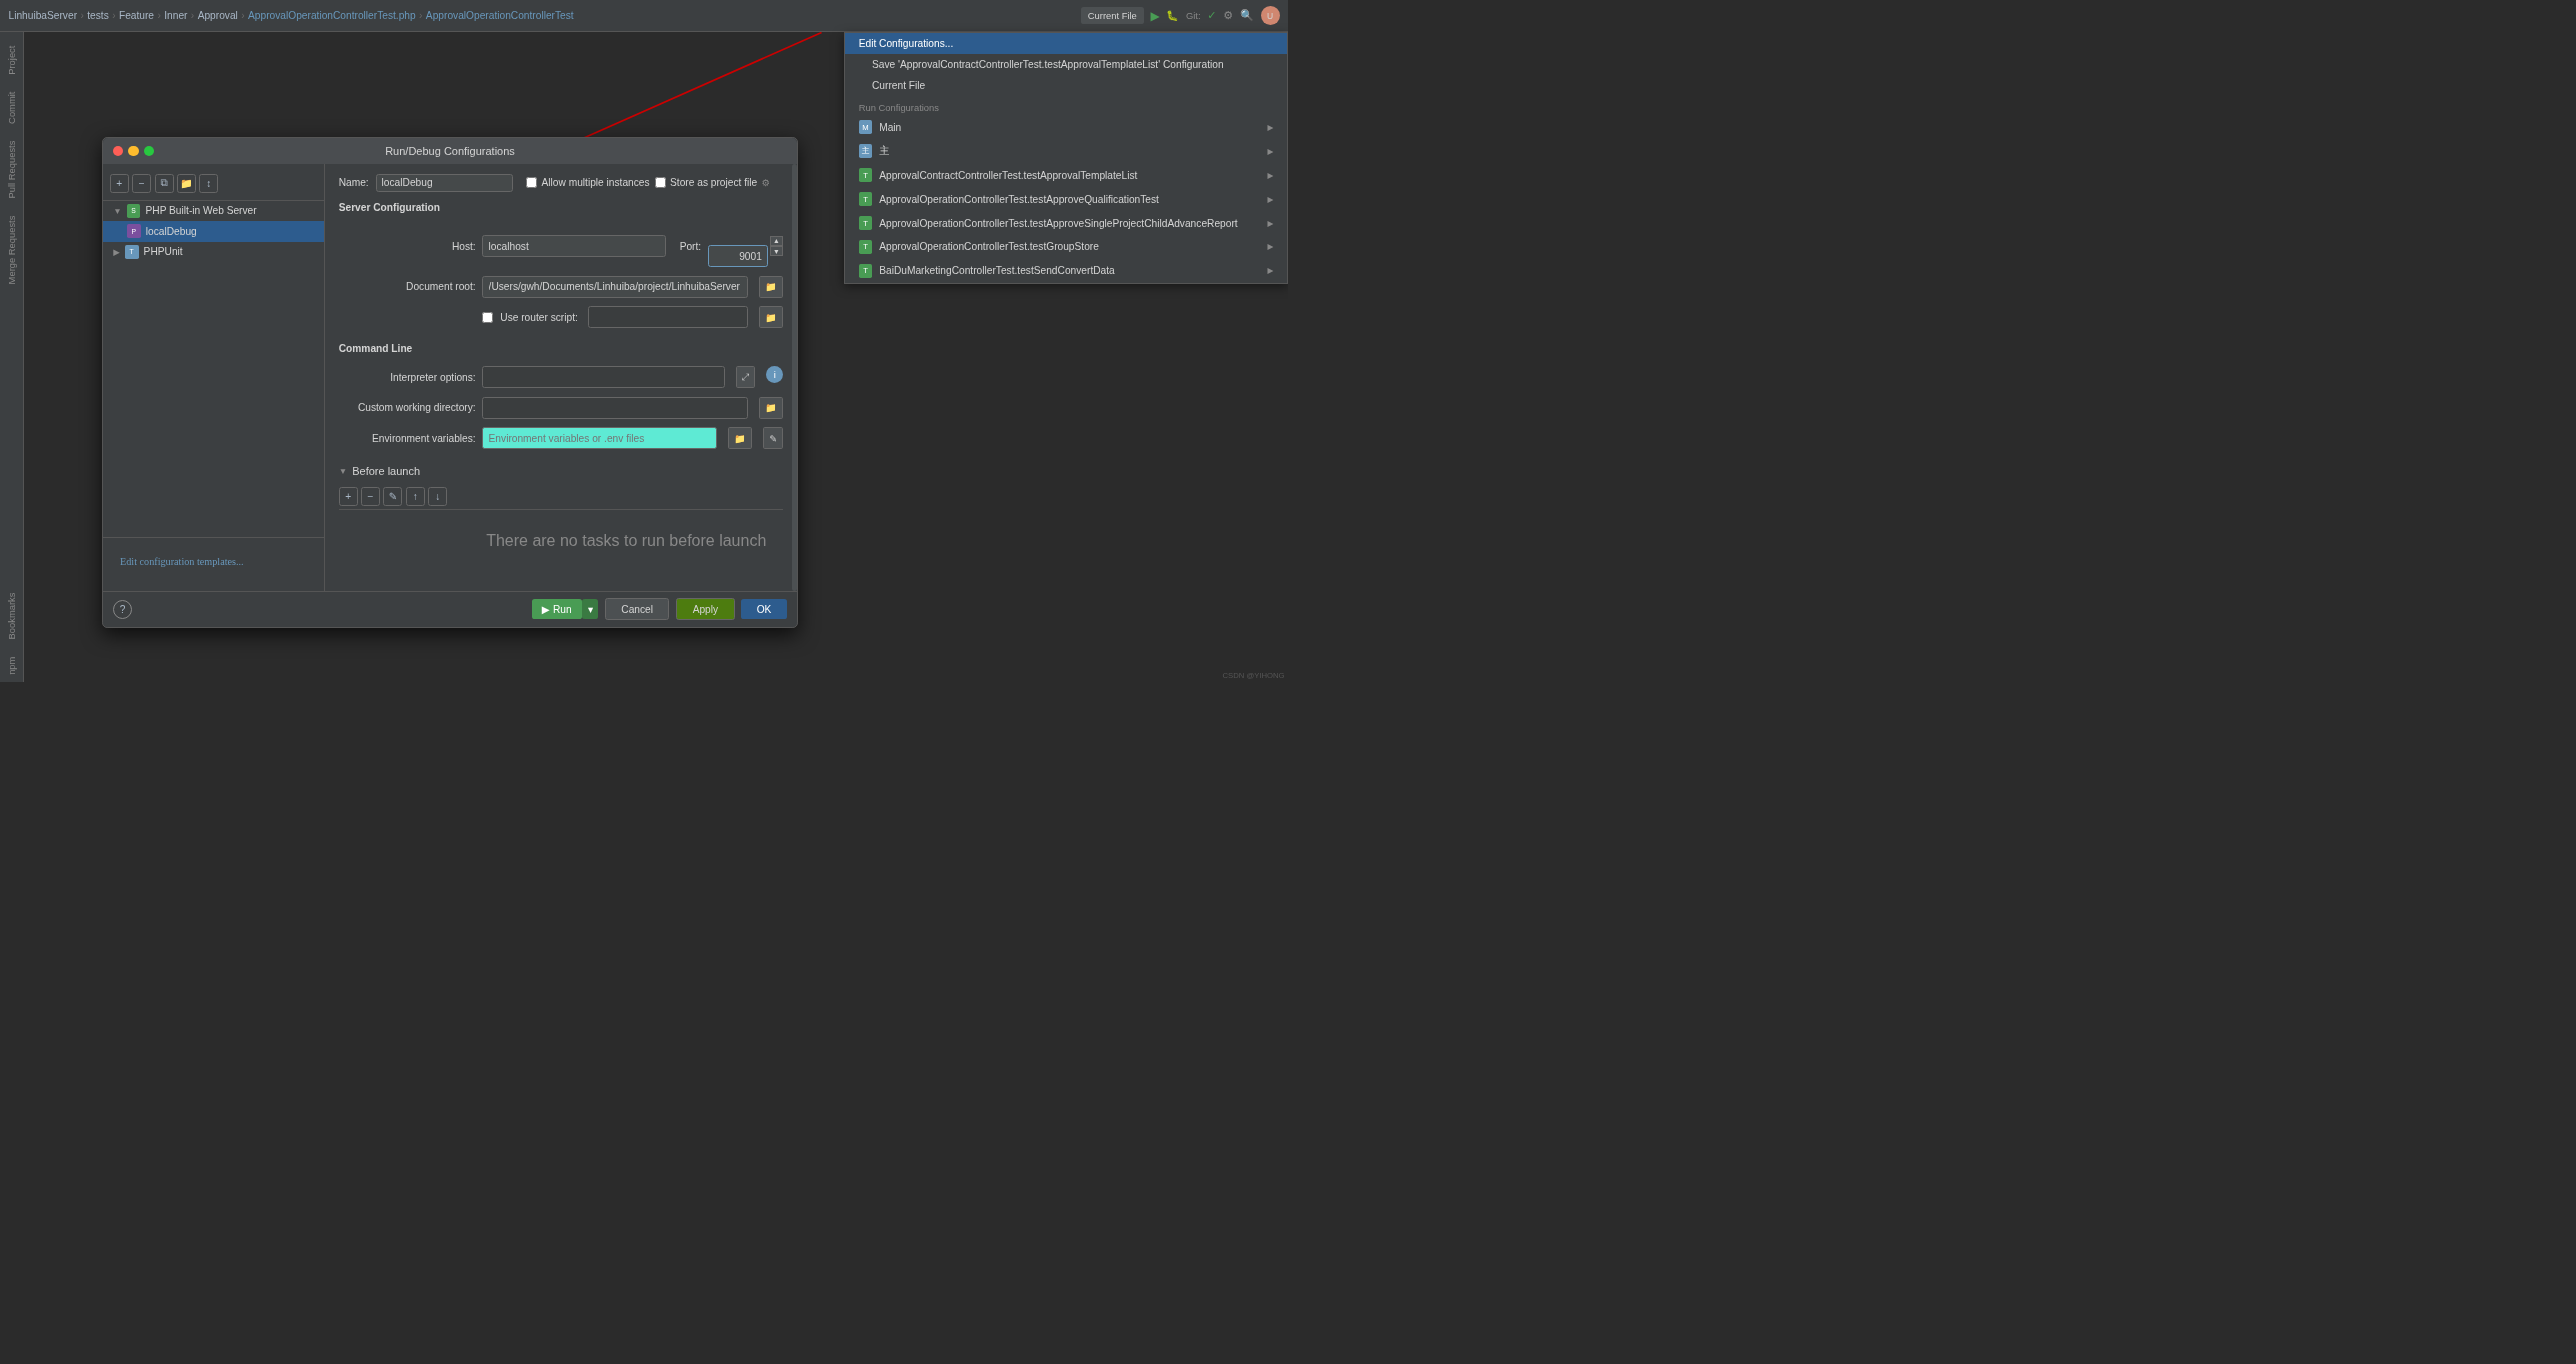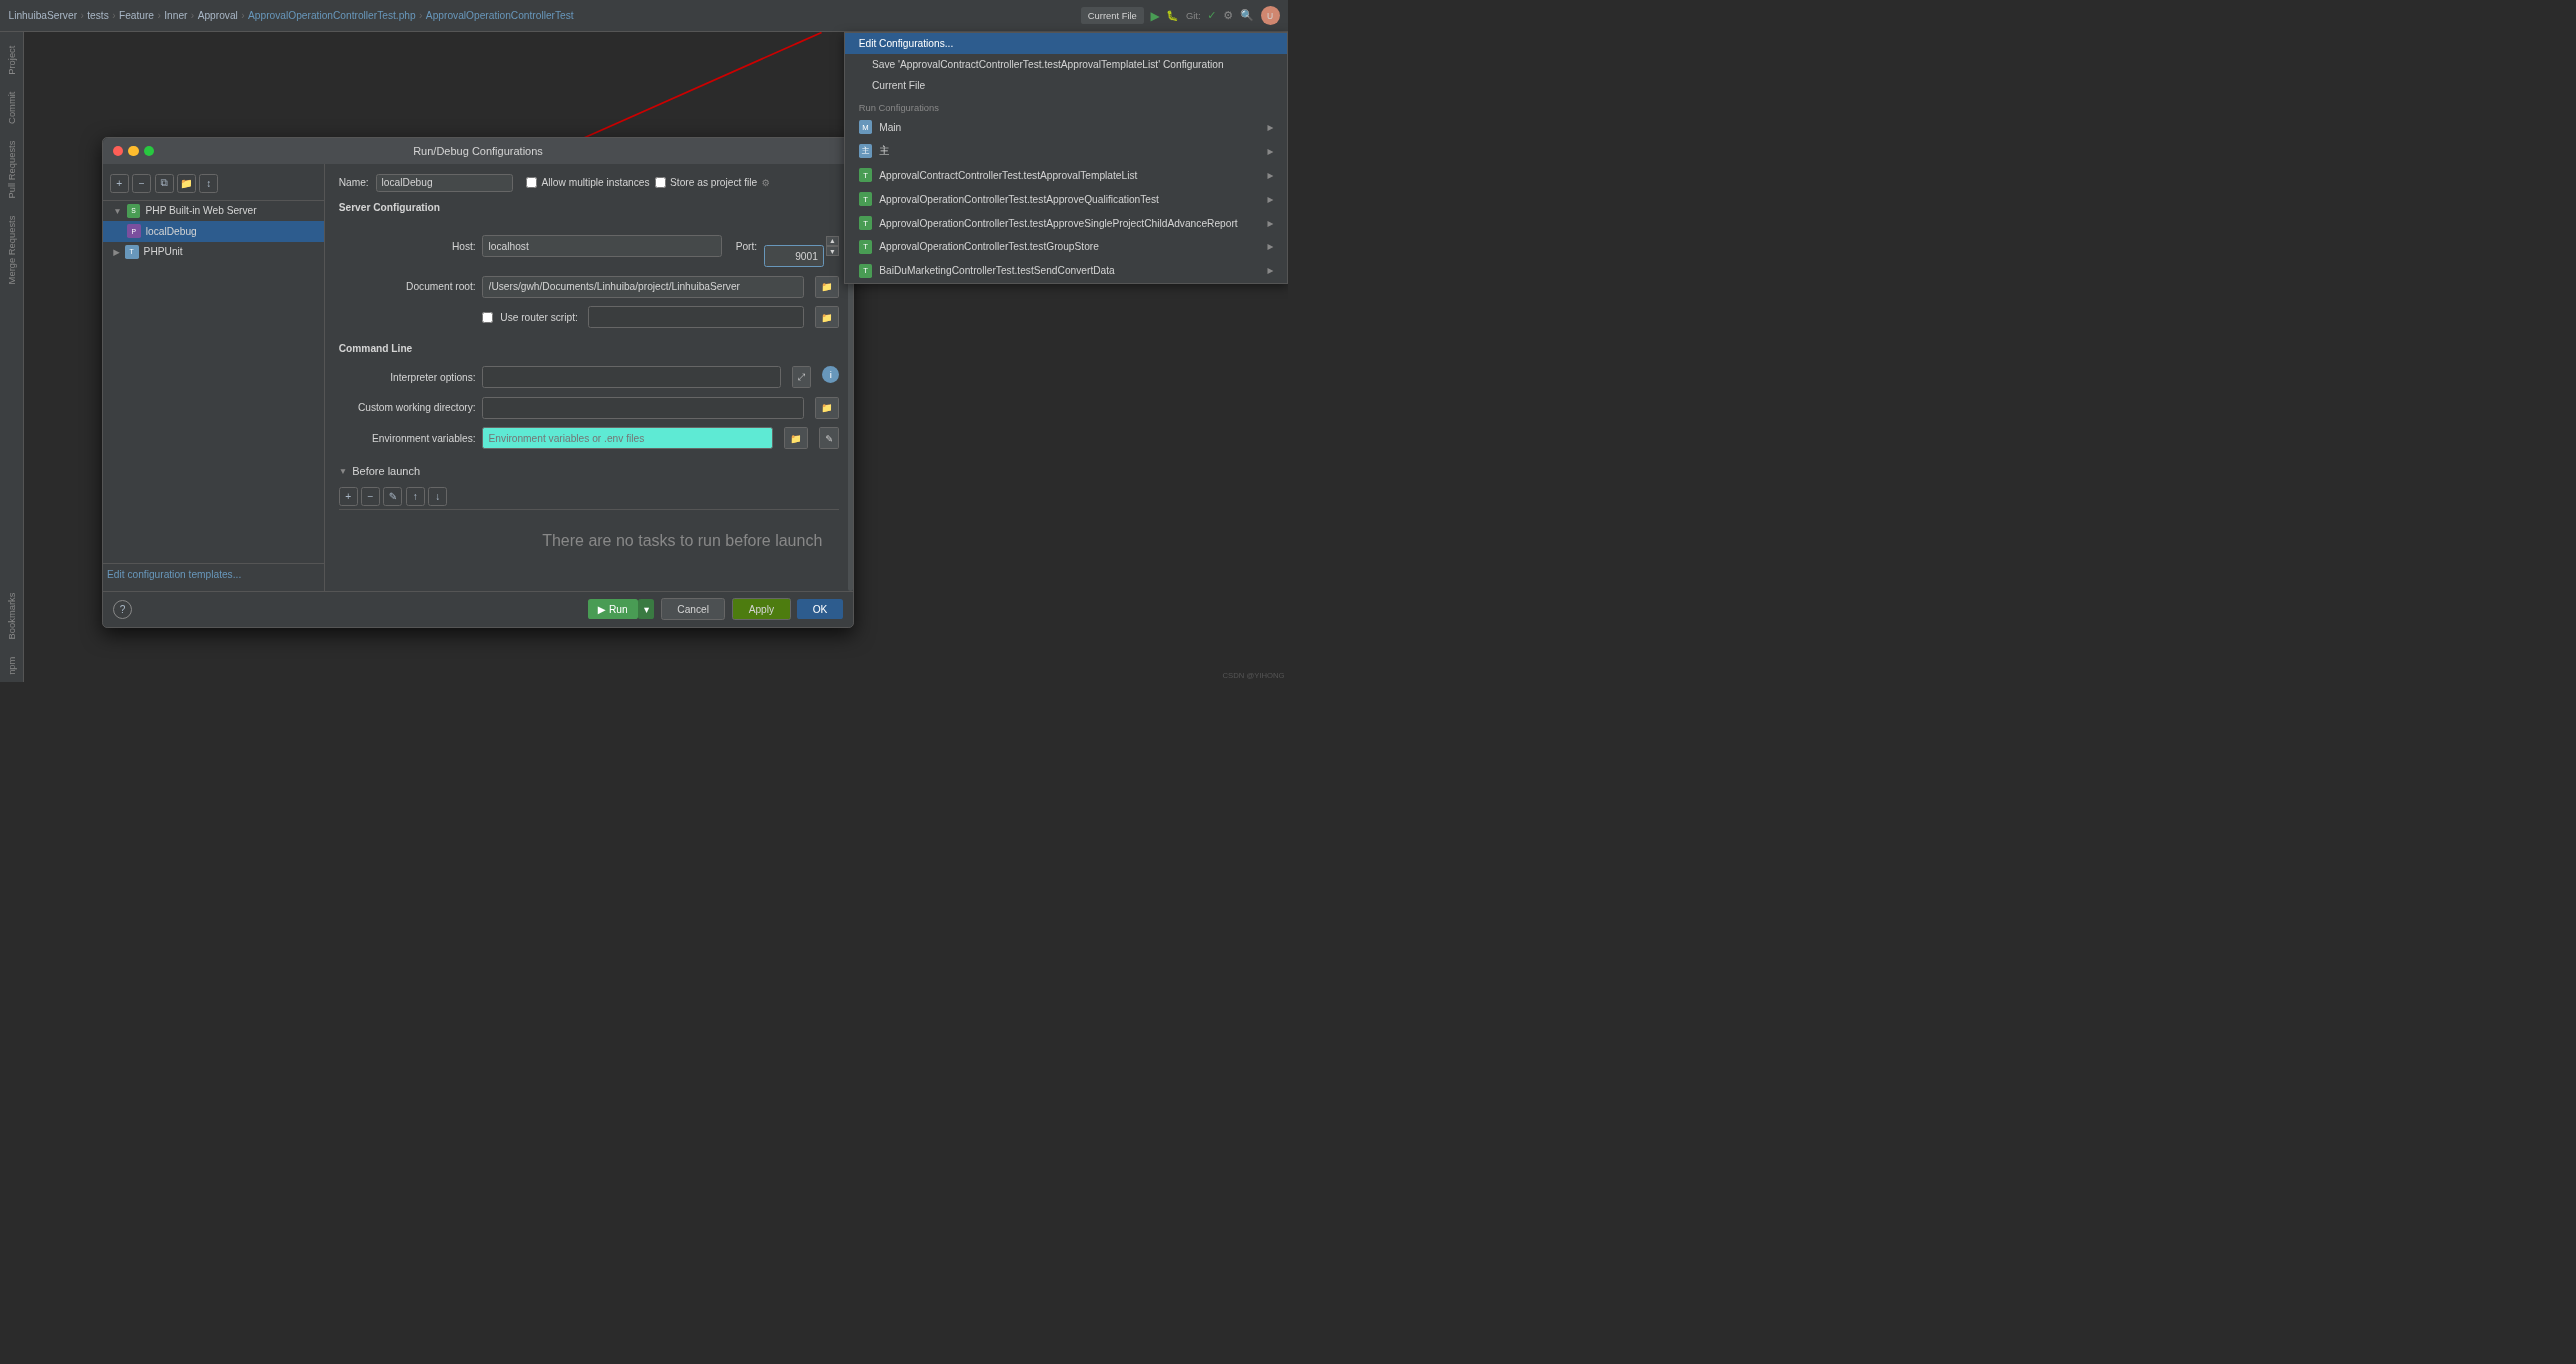--- a/index.html
+++ b/index.html
@@ -124,21 +124,21 @@
       justify-content: center;
       font-size: 7.7px;
       color: white;
       flex-shrink: 0;
     }
     .dropdown-icon.green { background: #499c54; }
     .dialog {
       position: absolute;
       left: 102px;
       top: 137px;
-      width: 752px;
+      width: 696px;
       background: #3c3f41;
       border: 0.9px solid #555;
       border-radius: 5.1px;
       box-shadow: 0 6.8px 20.5px rgba(0,0,0,0.7);
       z-index: 60;
     }
     .dialog-titlebar {
       background: #4a4d50;
       border-radius: 5.1px 5.1px 0 0;
       padding: 6.8px 10.2px;
@@ -221,22 +221,23 @@
       font-size: 8.5px;
       border-radius: 1.7px;
       flex-shrink: 0;
     }
     .icon-php { background: #7b4f9e; color: white; font-size: 6.8px; }
     .icon-server { background: #499c54; color: white; font-size: 6.8px; }
     .icon-test { background: #6897bb; color: white; font-size: 6.8px; }
 
     .dialog-left-footer {
       margin-top: auto;
-      padding: 4px;
+      padding: 17px;
       border-top: 0.9px solid #555;
+      font-family: Liberation Serif, serif;
     }
     .edit-templates-link {
       color: #6897bb;
       cursor: pointer;
       font-size: 10.2px;
       text-decoration: none;
     }
 
     
     .dialog-right {

